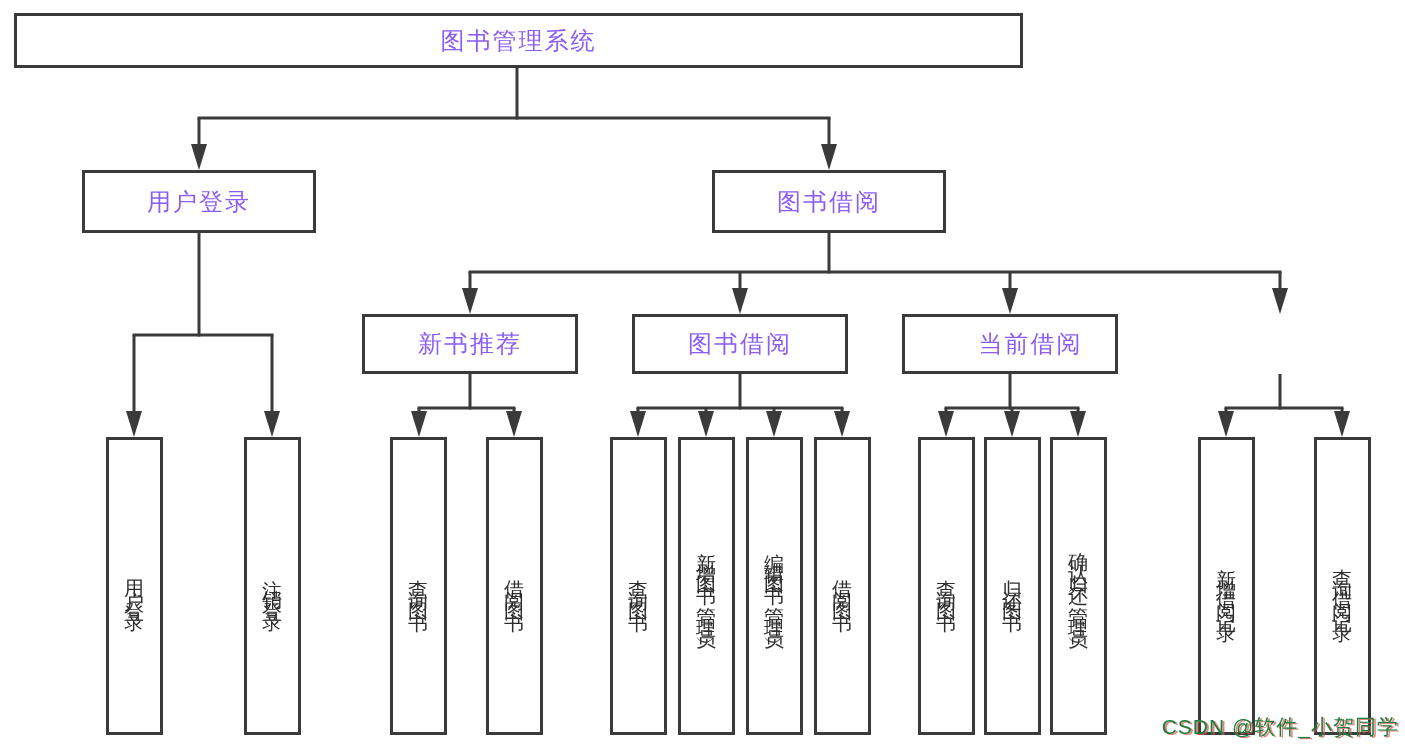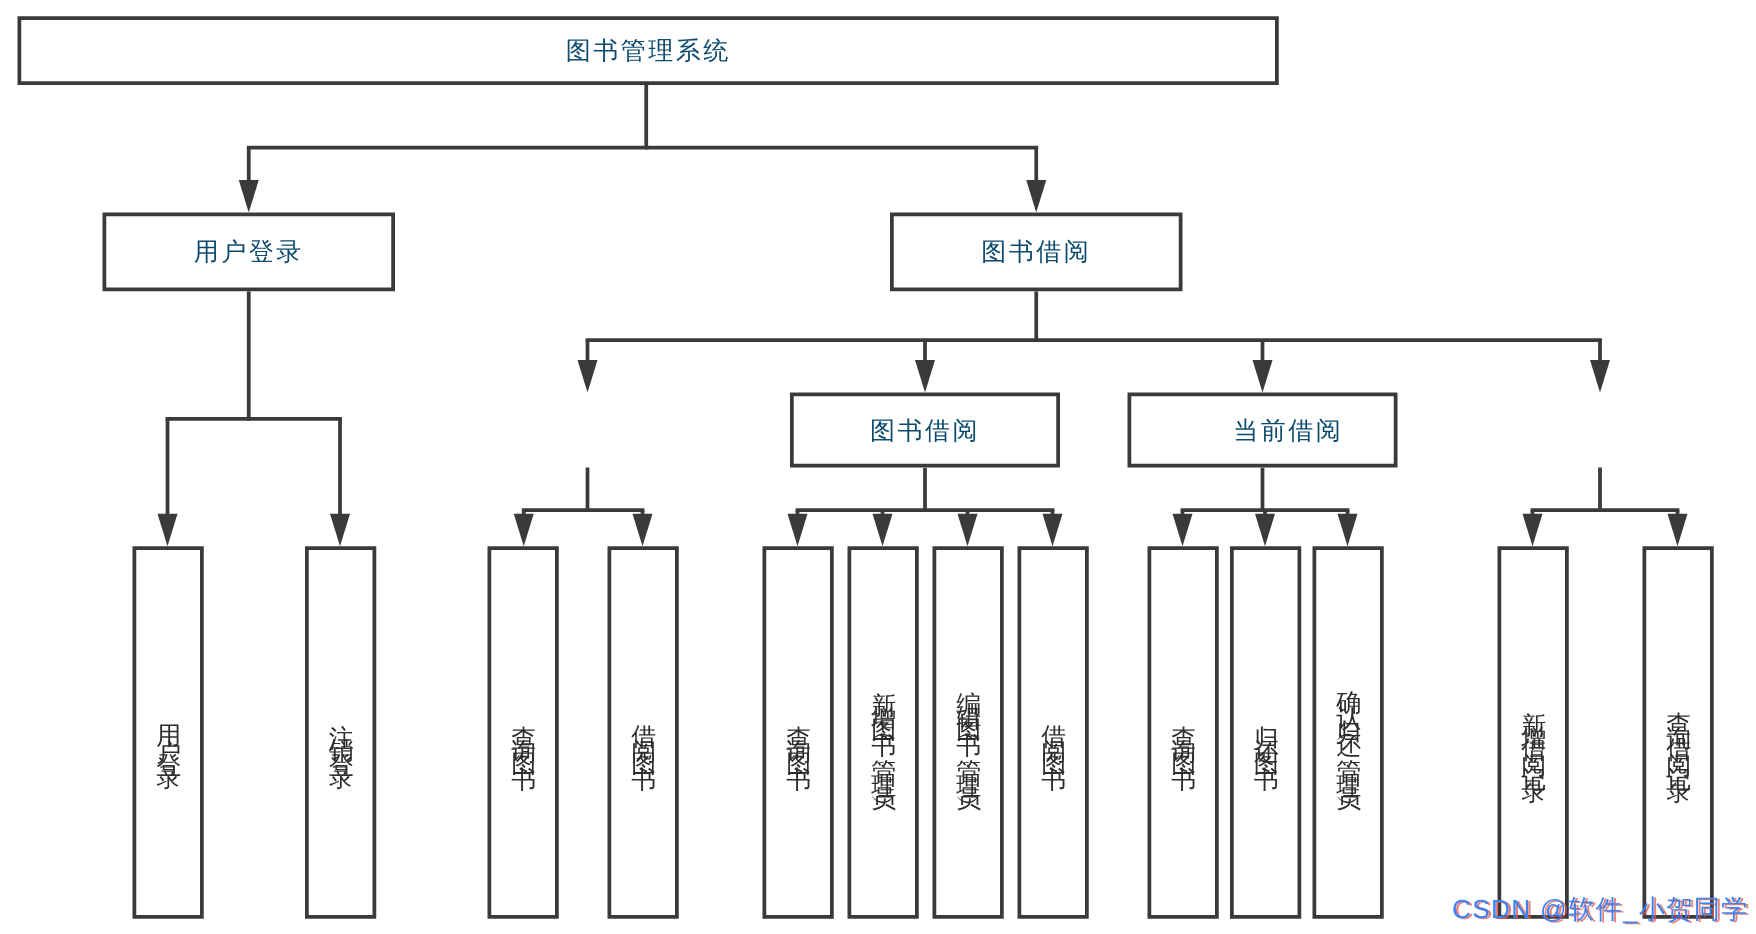--- a/index.html
+++ b/index.html
@@ -10,21 +10,21 @@
     font-family:"Liberation Sans", sans-serif;
     overflow:hidden;
   }
   #connectors{position:absolute;left:0;top:0;z-index:1;}
   .hbox{
     position:absolute;
     box-sizing:border-box;
     border:3px solid #3a3a3a;
     background:#ffffff;
     display:flex;align-items:center;justify-content:center;
-    font-size:20px;letter-spacing:2px;color:#0c4a6e;
+    font-size:24px;letter-spacing:2px;color:#8b5cf6;
     z-index:2;
   }
   .vbox{
     position:absolute;
     box-sizing:border-box;
     width:57px;height:298px;
     border:3px solid #3a3a3a;
     background:#ffffff;
     display:flex;align-items:center;justify-content:center;
     z-index:2;
@@ -34,21 +34,21 @@
     text-orientation:mixed;
     font-size:20px;
     letter-spacing:11px;
     color:#2d2d2d;
     line-height:1;
   }
   .watermark{
     position:absolute;
     right:6px;bottom:6px;
     font-size:21px;
-    color:#3b82f6;
+    color:#15803d;
     text-shadow:2px 1px 0 rgba(224,86,79,0.75);
     letter-spacing:1px;
     z-index:3;
     white-space:nowrap;
   }
 </style>
 </head>
 <body>
 
 <div id="stage">
@@ -117,20 +117,21 @@
       <path d="M1218 411 L1234 411 L1226 437 Z"></path>
       <path d="M1334 411 L1350 411 L1342 437 Z"></path>
     </g>
   </svg>
 
   <div class="hbox" style="left:14px;top:13px;width:1009px;height:55px;">图书管理系统</div>
 
   <div class="hbox" style="left:82px;top:170px;width:234px;height:63px;">用户登录</div>
   <div class="hbox" style="left:712px;top:170px;width:234px;height:63px;">图书借阅</div>
 
+  <div class="hbox" style="left:362px;top:314px;width:216px;height:60px;">新书推荐</div>
   <div class="hbox" style="left:632px;top:314px;width:216px;height:60px;text-align:right;">图书借阅</div>
   <div class="hbox" style="left:902px;top:314px;width:216px;height:60px;padding-left:41px;">当前借阅</div>
 
   <div class="vbox" style="left:106px;top:437px;">
     <span>用户登录</span>
   </div>
   <div class="vbox" style="left:244px;top:437px;">
     <span>注销登录</span>
   </div>
 

